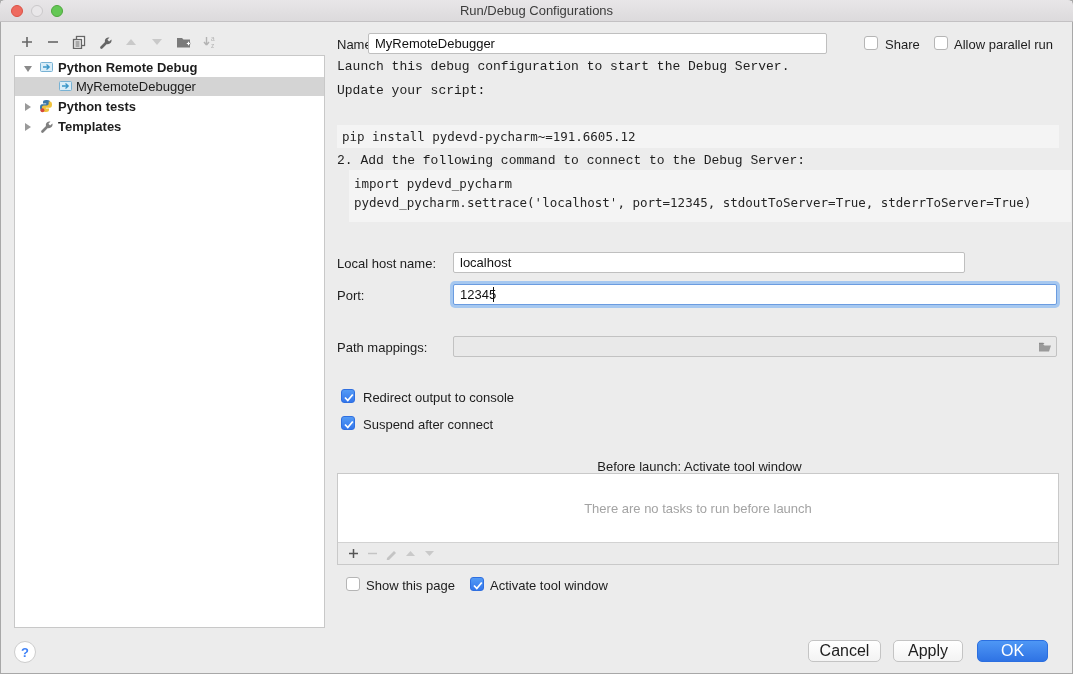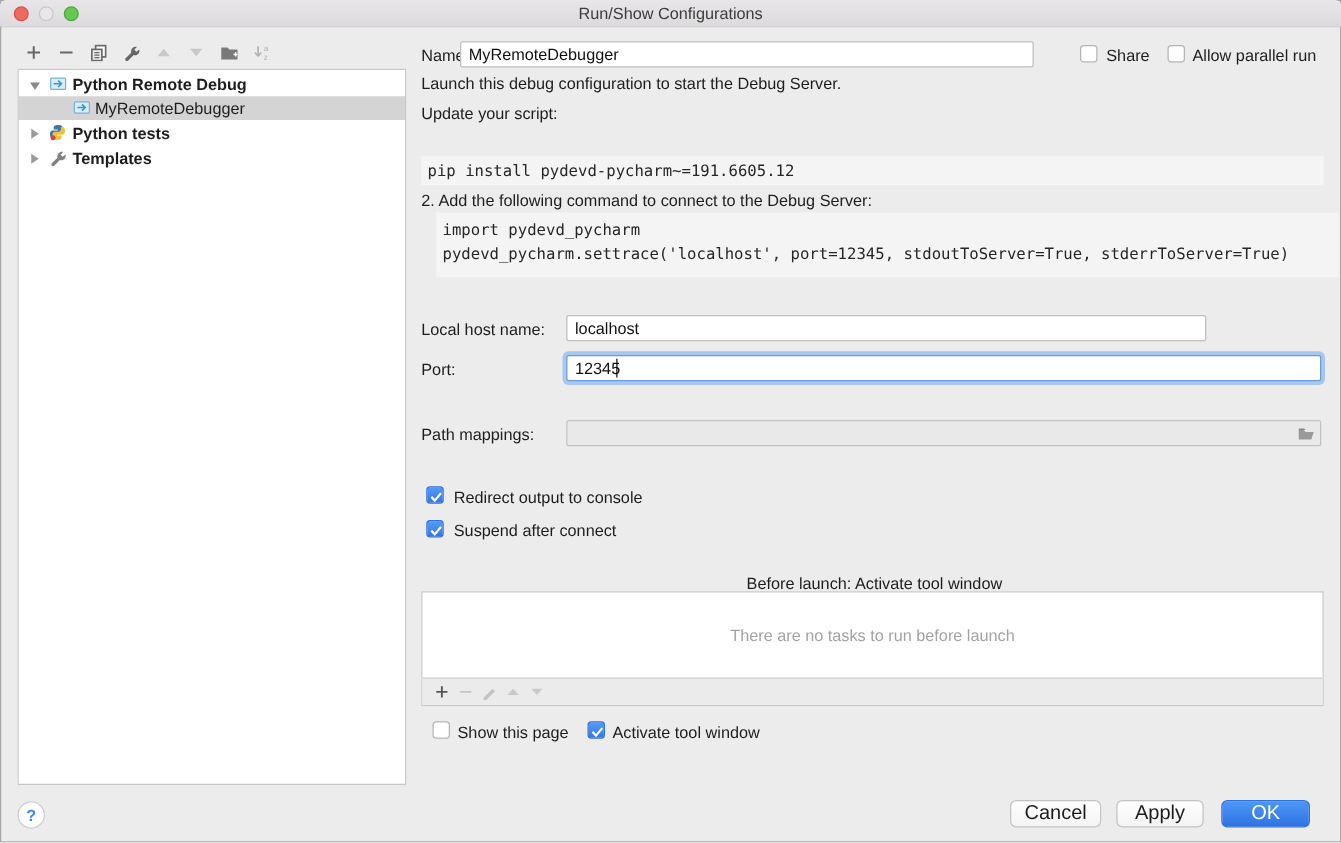--- a/index.html
+++ b/index.html
@@ -36,21 +36,21 @@
   .bold { font-weight:bold; }
 
   
   .lbl { position:absolute; white-space:nowrap; color:#1d1d1d; }
   .field { position:absolute; height:21px; background:#fff; border:1px solid #bfbfbf; border-radius:2px;
            font-family:"Liberation Sans",sans-serif; font-size:13px; color:#111; padding:0 6px; outline:none; }
   .field.focused { border:1px solid #6b9ce0; box-shadow:0 0 0 3px #a6c8f0; }
   .fake-field { position:absolute; height:21px; background:#e9e9e9; border:1px solid #c2c2c2; border-radius:2px; }
   .fake-field .browse { position:absolute; right:3px; top:2px; }
 
-  .desc { position:absolute; white-space:nowrap; }
+  .desc { position:absolute; white-space:nowrap;font-family:Liberation Mono, monospace; }
   .code { position:absolute; left:337px; width:722px; background:#f4f4f4;
           font-family:"DejaVu Sans Mono", monospace; font-size:12.5px; color:#262626; }
   .code .cline { padding-left:5px; line-height:19px; white-space:pre; }
 
   
   .cb { position:absolute; width:14px; height:14px; border-radius:3px; background:#fff;
         border:1px solid #b5b5b5; }
   .cb.checked { background:linear-gradient(#549bf5,#3376ec); border:1px solid #2f6fe0; }
   .cb svg { position:absolute; left:1px; top:2px; }
   .cb-label { position:absolute; white-space:nowrap; }
@@ -81,21 +81,21 @@
 </style>
 </head>
 <body>
 
 <div class="window">
 
   <div class="titlebar">
     <span class="light red"></span>
     <span class="light dim"></span>
     <span class="light green"></span>
-    <div class="title">Run/Show Configurations</div>
+    <div class="title">Run/Debug Configurations</div>
   </div>
 
   <div class="tree-toolbar">
     <span class="tbtn">
       <svg width="14" height="14">
           <path d="M7 2v10M2 7h10" stroke="#666" stroke-width="1.6" fill="none"></path>
         </svg>
       </span>
     <span class="tbtn">
       <svg width="14" height="14">

